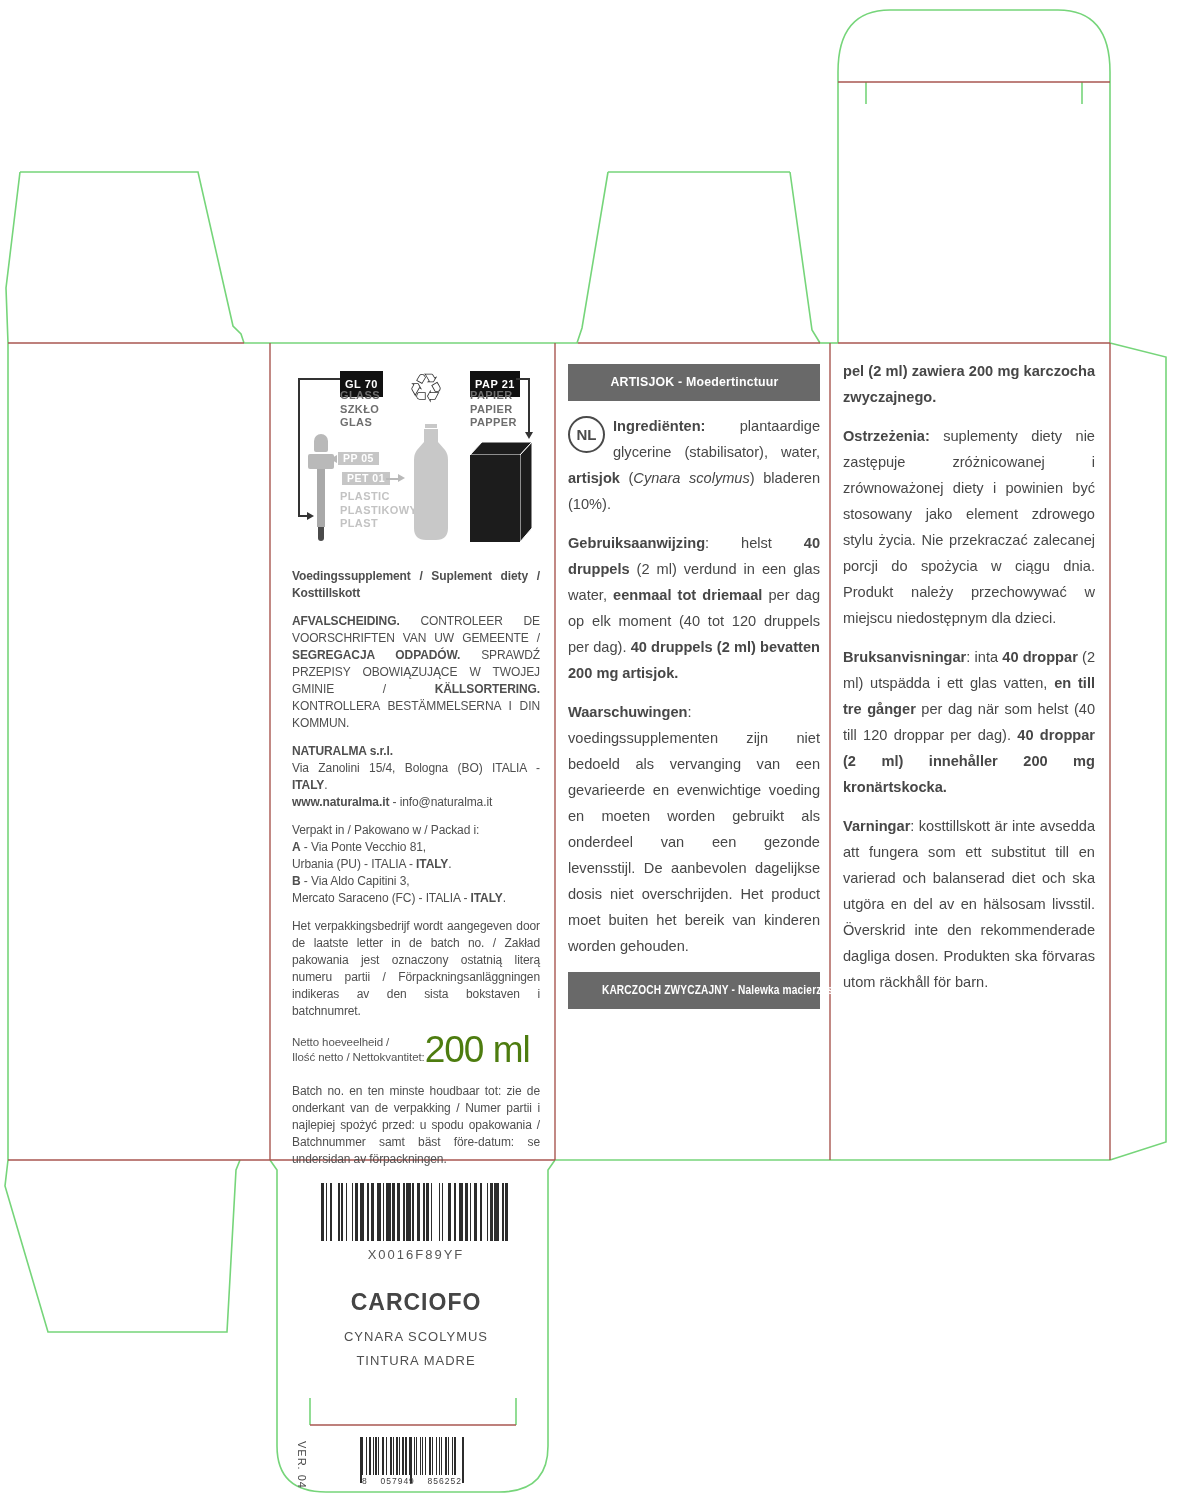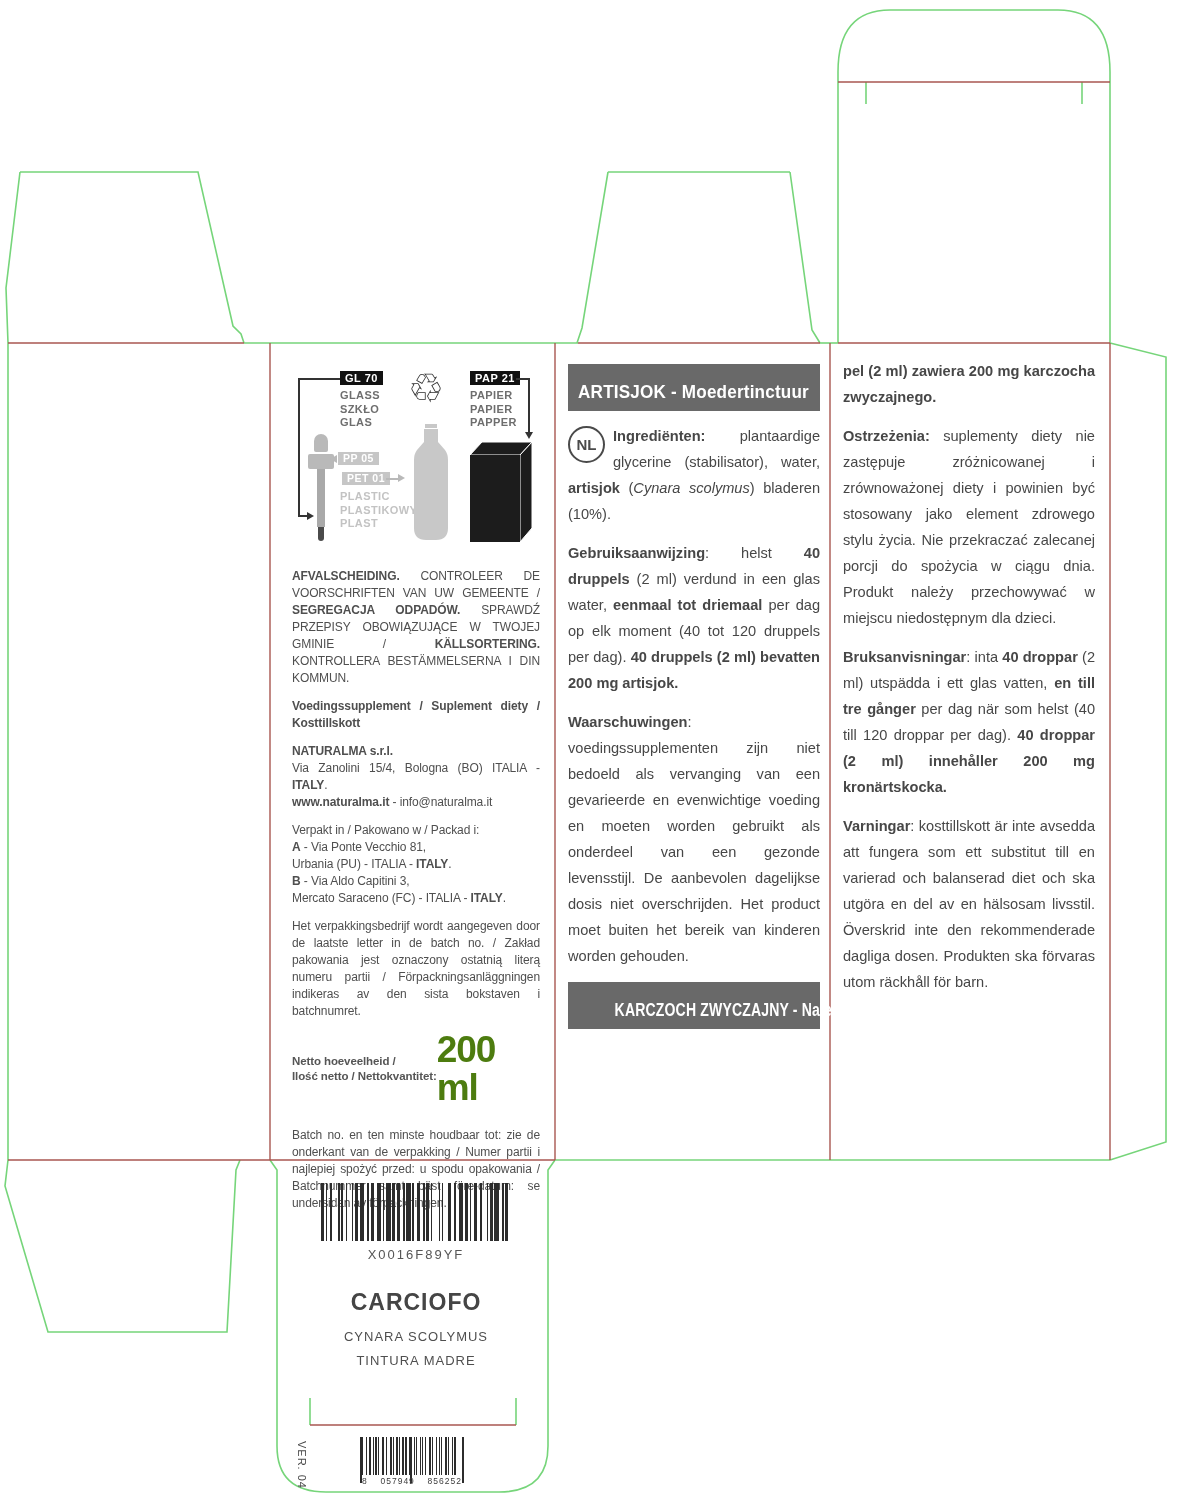--- a/index.html
+++ b/index.html
@@ -18,43 +18,43 @@
   .panel-recycle .para{margin-bottom:11px;}
   .panel-recycle .tight{margin-bottom:0;}
   .panel-recycle .gap-after{margin-bottom:11px;}
 
   
   .panel-nl{left:568px;top:364px;width:252px;font-size:14.6px;line-height:26px;color:#474747;}
   .panel-right{left:843px;top:358px;width:252px;font-size:14.6px;line-height:26px;color:#474747;}
   .panel-nl .para,.panel-right .para{margin-bottom:13px;}
 
   .hbar{background:#696969;color:#fff;font-weight:bold;text-align:center;
-        padding:15px 0 6px 0;margin:0 0 12px 0;font-size:18px;letter-spacing:0.2px;white-space:nowrap;}
+        padding:5px 0 6px 0;margin:0 0 12px 0;font-size:13px;letter-spacing:0.2px;white-space:nowrap;}
   .hbar .inner{display:inline-block;transform:scaleX(0.95);transform-origin:center;}
   .hbar .inner.cond{transform:scaleX(0.78);}
   .circ{float:left;width:33px;height:33px;border:2.6px solid #4a4a4a;border-radius:50%;
         display:flex;align-items:center;justify-content:center;font-weight:bold;font-size:15px;
         margin:3px 8px 2px 0;color:#4a4a4a;background:#fff;}
 
   
   .iconblock{position:relative;width:248px;height:188px;margin-bottom:12px;}
   .abs{position:absolute;}
-  .blabel{background:#111;color:#fff;font-weight:bold;font-size:11px;line-height:14px;padding:0 5px;letter-spacing:0.5px;}
+  .blabel{background:#111;color:#fff;font-weight:bold;font-size:11px;line-height:14px;padding:6px 5px;letter-spacing:0.5px;}
   .glabel{background:#c6c6c6;color:#fff;font-weight:bold;font-size:10.5px;line-height:13px;padding:0 5px;letter-spacing:0.5px;}
   .matlines{font-size:11px;line-height:13.5px;color:#6e6e6e;font-weight:bold;letter-spacing:0.4px;}
   .matlines.light{color:#c3c3c3;}
   .recycle-glyph{font-family:"DejaVu Sans",sans-serif;font-size:40px;color:#2f2f2f;line-height:40px;}
   .cline{background:#333;}
   .arr{width:0;height:0;}
   .arr.down{border-left:4px solid transparent;border-right:4px solid transparent;border-top:7px solid #333;}
   .arr.right{border-top:4px solid transparent;border-bottom:4px solid transparent;border-left:7px solid #333;}
   .arr.left{border-top:4px solid transparent;border-bottom:4px solid transparent;border-right:7px solid #b9b9b9;}
 
   
-  .netrow{display:flex;align-items:center;margin:2px 0 20px 0;font-weight:bold;}
+  .netrow{display:flex;align-items:center;margin:2px 0 14px 0;}
   .netlabel{font-size:11.5px;line-height:15px;color:#555;}
   .netvalue{flex:1;text-align:left;font-size:37px;color:#4d7c0f;letter-spacing:-1px;line-height:38px;}
 
   
   .panel-bottom{left:292px;top:1183px;width:248px;text-align:center;color:#4c4c4c;}
   .barcode{position:relative;height:58px;width:190px;margin:0 auto;display:flex;align-items:stretch;overflow:hidden;}
   .barcode .bar{background:#2c2c2c;height:100%;flex:0 0 auto;}
   .barcode .gap{height:100%;flex:0 0 auto;}
   .upc-text{margin-top:6px;font-size:13px;letter-spacing:2px;color:#565656;}
   .prod-title{margin-top:27px;font-size:23px;font-weight:bold;letter-spacing:1px;color:#454545;}
@@ -177,22 +177,22 @@
       </svg>
 
       <svg class="abs" style="left:176px;top:72px;" width="66" height="104" viewBox="0 0 66 104">
         <polygon points="2,15 14,2 64,2 52,15" fill="#1c1c1c" stroke="#ffffff" stroke-width="1"></polygon>
         <polygon points="52,15 64,2 64,88 52,102" fill="#1c1c1c" stroke="#ffffff" stroke-width="1"></polygon>
         <rect x="2" y="15" width="50" height="87" fill="#1c1c1c"></rect>
       </svg>
     </div>
 
     <div>
+        <p class="para"><span class="b">Voedingssupplement / Suplement diety / Kosttillskott</span></p>
         <p class="para"><span class="b">AFVALSCHEIDING.</span><span> CONTROLEER DE VOORSCHRIFTEN VAN UW GEMEENTE / </span><span class="b">SEGREGACJA ODPADÓW.</span><span> SPRAWDŹ PRZEPISY OBOWIĄZUJĄCE W TWOJEJ GMINIE / </span><span class="b">KÄLLSORTERING.</span><span> KONTROLLERA BESTÄMMELSERNA I DIN KOMMUN.</span></p>
-        <p class="para"><span class="b">Voedingssupplement / Suplement diety / Kosttillskott</span></p>
       </div>
     <div>
         <p class="para tight"><span class="b">NATURALMA s.r.l.</span></p>
         <p class="para tight"><span>Via Zanolini 15/4, Bologna (BO) ITALIA - </span><span class="b">ITALY</span><span>.</span></p>
         <p class="para gap-after"><span class="b">www.naturalma.it</span><span> - info@naturalma.it</span></p>
         <p class="para tight"><span>Verpakt in / Pakowano w / Packad i:</span></p>
         <p class="para tight"><span class="b">A</span><span> - Via Ponte Vecchio 81,</span></p>
         <p class="para tight"><span>Urbania (PU) - ITALIA - </span><span class="b">ITALY</span><span>.</span></p>
         <p class="para tight"><span class="b">B</span><span> - Via Aldo Capitini 3,</span></p>
         <p class="para gap-after"><span>Mercato Saraceno (FC) - ITALIA - </span><span class="b">ITALY</span><span>.</span></p>

